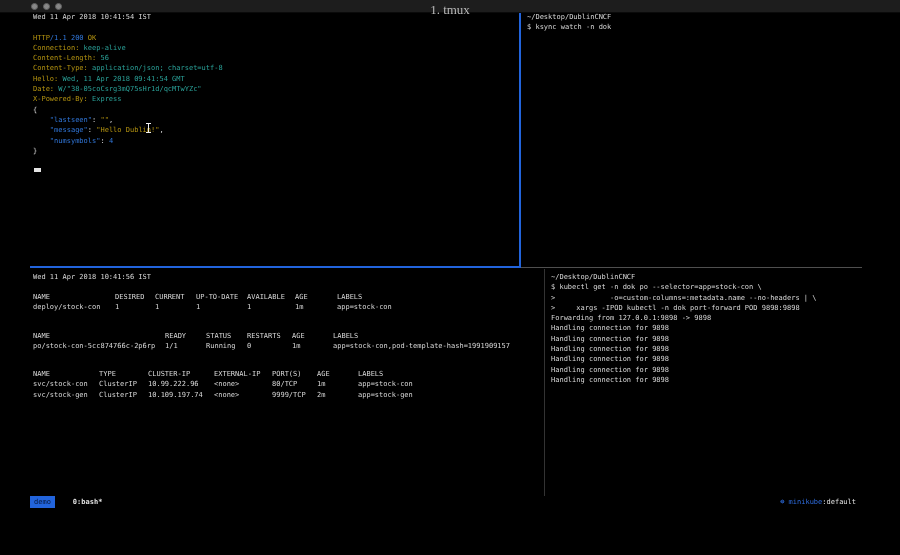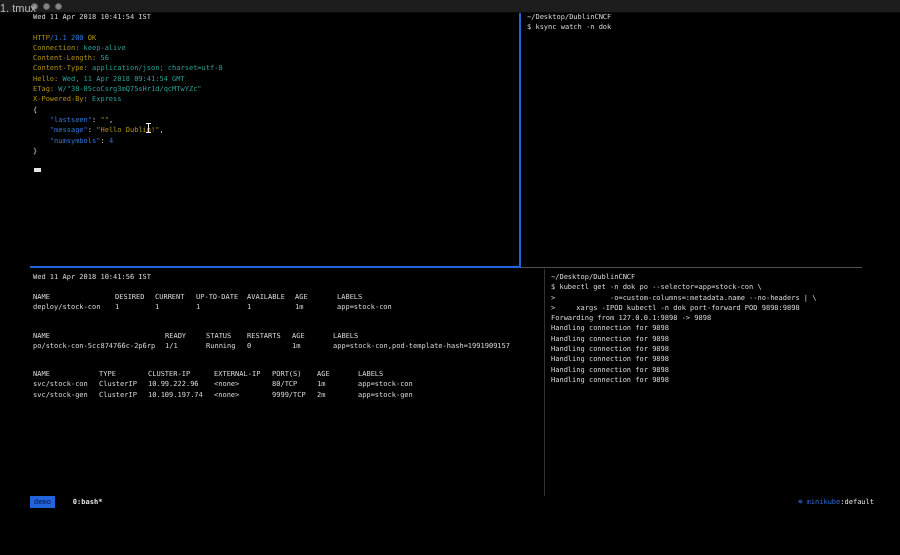--- a/index.html
+++ b/index.html
@@ -5,22 +5,22 @@
   * { margin:0; padding:0; box-sizing:border-box; }
   html,body { background:#000; }
   .screen { position:relative; width:900px; height:555px; background:#000; overflow:hidden;
             font-family:"DejaVu Sans Mono", monospace; }
   
   .titlebar { position:absolute; left:0; top:0; width:900px; height:13px; background:#1d1d1d;
               border-bottom:1px solid #0a0a0a; }
   .tl-dot { position:absolute; top:3px; width:7px; height:7px; border-radius:50%;
             background:#878787; border:0.5px solid #5f5f5f; }
   .dot-close{ left:31px; } .dot-min{ left:43px; } .dot-zoom{ left:55px; }
-  .wintitle { position:absolute; left:0; top:2px; width:100%; text-align:left;
-              font-family:Liberation Sans, sans-serif; font-size:11px; color:#b9b9b9; }
+  .wintitle { position:absolute; left:0; top:2px; width:100%; text-align:center;
+              font-family:Liberation Serif, serif; font-size:13px; color:#b9b9b9; }
   
   pre.pane { position:absolute; font:7px/10.3px "DejaVu Sans Mono", monospace;
              color:#d9d9d9; white-space:pre; }
   .yel { color:#b59410; } .blu { color:#3178dc; } .cyn { color:#2aa198; } .fg { color:#d9d9d9; }
   
   .divider { position:absolute; }
   .v-blue  { left:519px; top:13px;  width:2px;  height:254px; background:#2264dc; }
   .h-blue  { left:30px;  top:266px; width:491px; height:2px;  background:#2264dc; }
   .h-gray  { left:521px; top:267px; width:341px; height:1px;  background:#4f4f4f; }
   .v-gray  { left:544px; top:269px; width:1px;  height:227px; background:#333333; }
@@ -29,21 +29,21 @@
              font:7px/10.3px "DejaVu Sans Mono", monospace; color:#d9d9d9; white-space:nowrap; }
   table.kv td { padding:0; overflow:visible; }
   
   .cursor-block { position:absolute; left:34px; top:168px; width:7px; height:4px; background:#e4e4e4; }
   .ibeam { position:absolute; left:146px; top:123px; width:5px; height:10px; }
   .ibeam::before { content:""; position:absolute; left:2px; top:0; width:1px; height:10px; background:#efefef; }
   .ibeam::after  { content:""; position:absolute; left:0;  top:0; width:5px; height:1px; background:#efefef;
                    box-shadow:0 9px 0 #efefef; }
   
   .statusbar { position:absolute; left:0; top:496px; width:900px; height:12px; background:#000;
-               display:flex; align-items:center; padding:0 26px 0 30px;
+               display:flex; align-items:center; padding:0 44px 0 30px;
                font:7px/12px "DejaVu Sans Mono", monospace; }
   .sess-chip { background:#2264dc; color:#05173a; padding:0 4px; height:12px; line-height:12px; }
   .win-name  { color:#e2e2e2; font-weight:bold; margin-left:18px; }
   .sb-right  { margin-left:auto; }
   .k8s-icon, .kube-ctx { color:#2e6de0; }
   .kube-ns   { color:#e2e2e2; }
 </style>
 </head>
 <body>
 
@@ -56,21 +56,21 @@
     <span class="wintitle">1. tmux</span>
   </div>
 
   <pre class="pane" style="left:33px; top:12px;"><span>Wed 11 Apr 2018 10:41:54 IST</span>
 
 <span class="yel">HTTP</span><span class="blu">/1.1 200</span> <span class="yel">OK</span>
 <span class="yel">Connection:</span> <span class="cyn">keep-alive</span>
 <span class="yel">Content-Length:</span> <span class="cyn">56</span>
 <span class="yel">Content-Type:</span> <span class="cyn">application/json; charset=utf-8</span>
 <span class="yel">Hello:</span> <span class="cyn">Wed, 11 Apr 2018 09:41:54 GMT</span>
-<span class="yel">ETag:</span> <span class="cyn">W/"38-05coCsrg3mQ75sHr1d/qcMTwYZc"</span>
+<span class="yel">Date:</span> <span class="cyn">W/"38-05coCsrg3mQ75sHr1d/qcMTwYZc"</span>
 <span class="yel">X-Powered-By:</span> <span class="cyn">Express</span>
 <span class="fg">{</span>
     <span class="blu">"lastseen"</span><span class="fg">: </span><span class="yel">""</span><span class="fg">,</span>
     <span class="blu">"message"</span><span class="fg">: </span><span class="yel">"Hello Dublin!"</span><span class="fg">,</span>
     <span class="blu">"numsymbols"</span><span class="fg">: </span><span class="blu">4</span><span class="fg"></span>
 <span class="fg">}</span></pre>
 
   <div class="cursor-block"></div>
   <div class="ibeam"></div>
 

